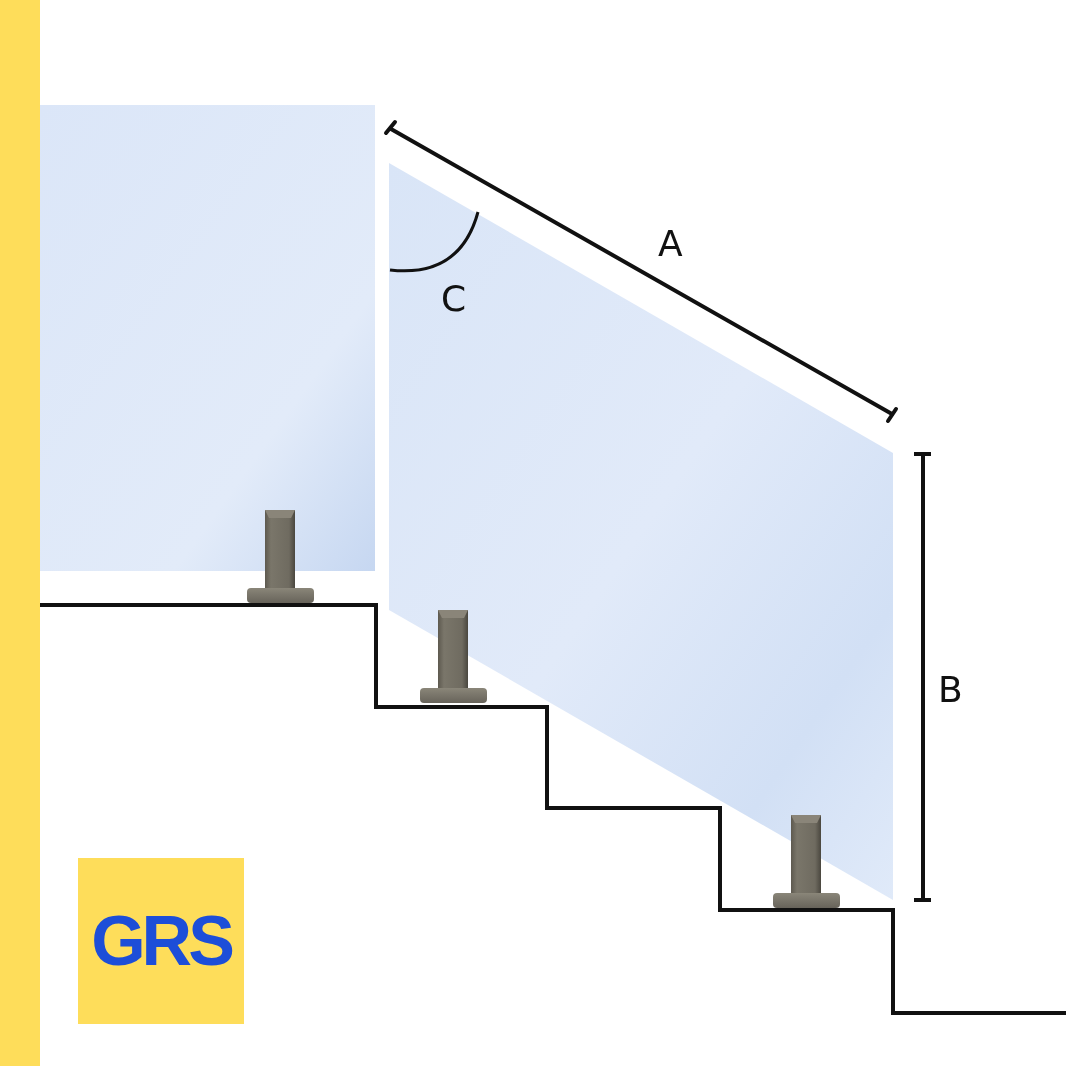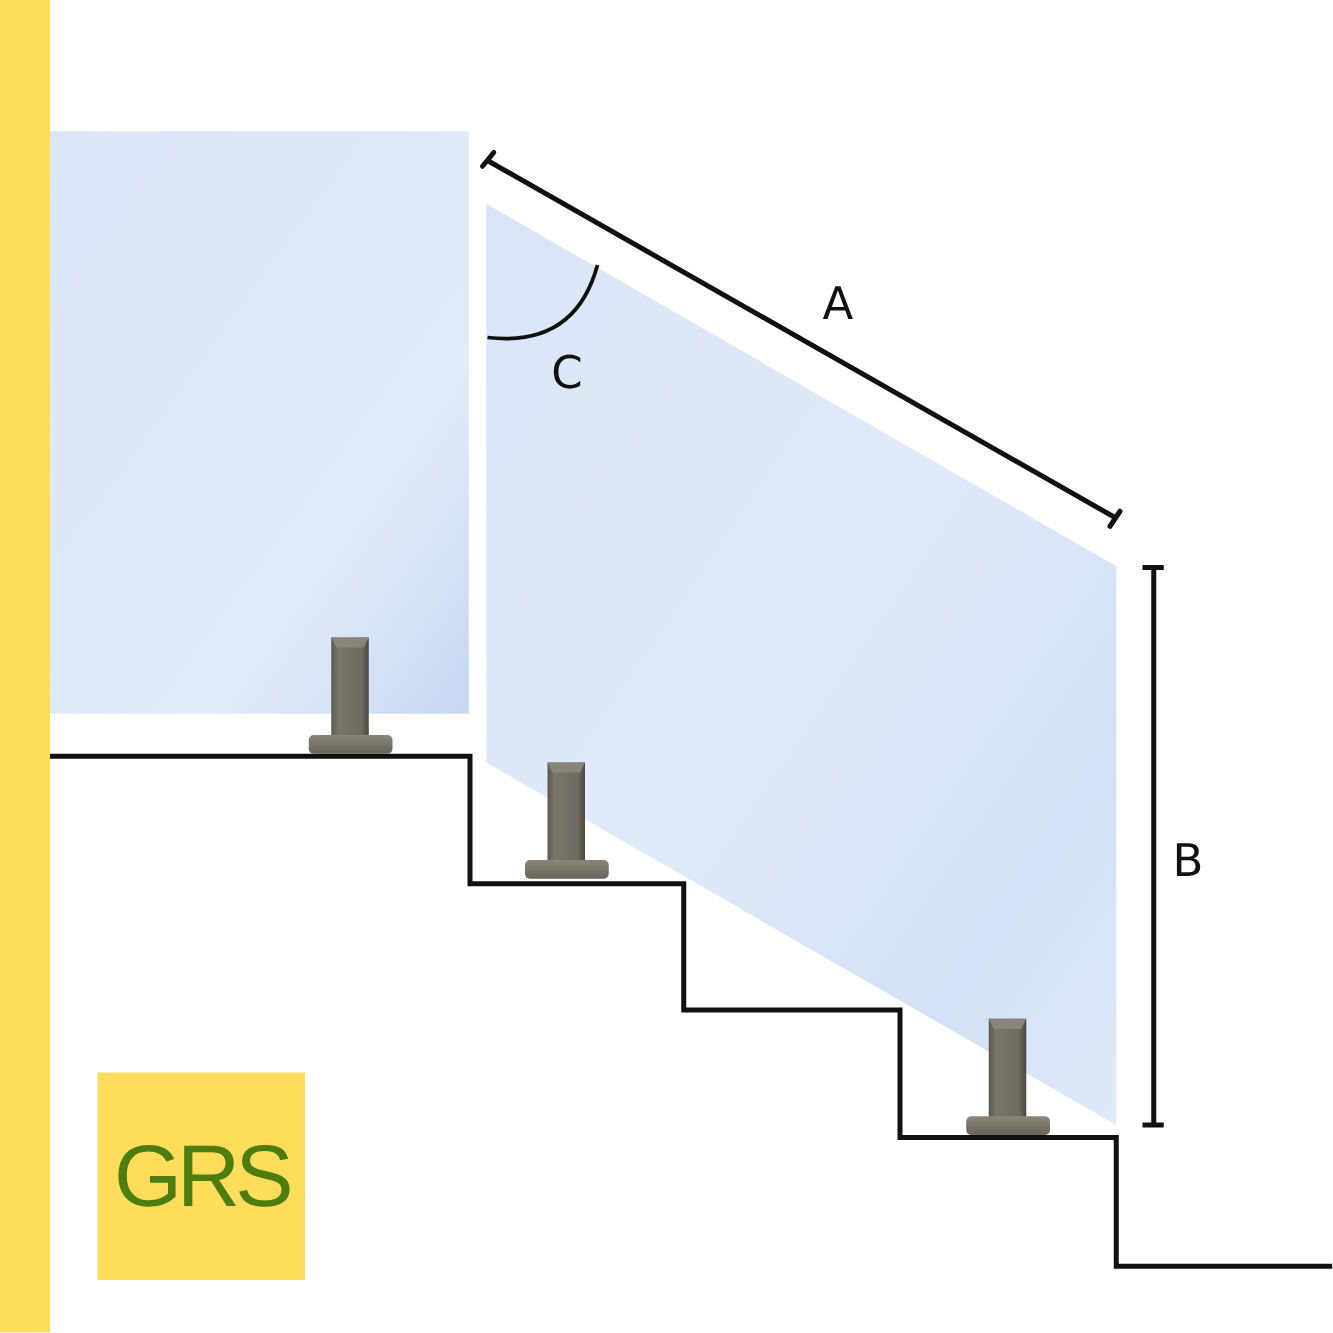--- a/index.html
+++ b/index.html
@@ -1,21 +1,21 @@
 <!DOCTYPE html>
 <html><head>
   <meta charset="utf-8">
   <style>
     html, body { margin: 0; padding: 0; background: #ffffff; }
     body { width: 1066px; height: 1066px; overflow: hidden; position: relative; font-family: "Liberation Sans", sans-serif; }
     .canvas { position: absolute; left: 0; top: 0; width: 1066px; height: 1066px; }
     .side-bar { position: absolute; left: 0; top: 0; width: 40px; height: 1066px; background: #fedd5a; }
     .label { position: absolute; font-family: "DejaVu Sans", sans-serif; font-size: 36px; color: #111; line-height: 1; }
     .logo { position: absolute; left: 78px; top: 858px; width: 166px; height: 166px; background: #fedd5a; display: flex; align-items: center; justify-content: center; }
-    .logo-text { font-family: "Liberation Sans", sans-serif; font-weight: 400; font-size: 70px; letter-spacing: -4px; color: #4d7c0f; }
+    .logo-text { font-family: "Liberation Sans", sans-serif; font-weight: 700; font-size: 70px; letter-spacing: -4px; color: #1d4ed8; }
   </style>
 </head>
 <body>
 
 <div class="canvas">
   <div class="side-bar"></div>
 
   <svg width="1066" height="1066" viewBox="0 0 1066 1066" style="position:absolute;left:0;top:0;">
     <defs>
       <linearGradient id="glassL" x1="0" y1="0" x2="1" y2="1">

